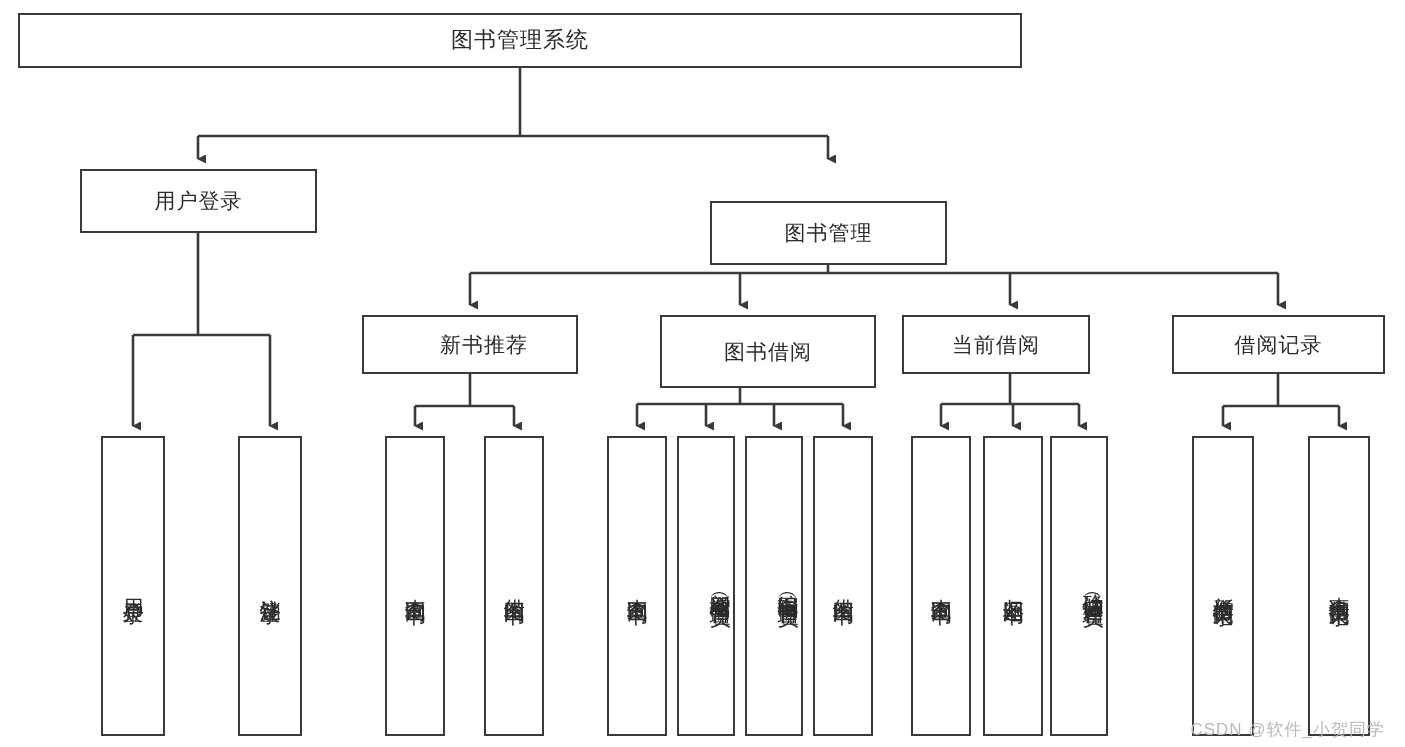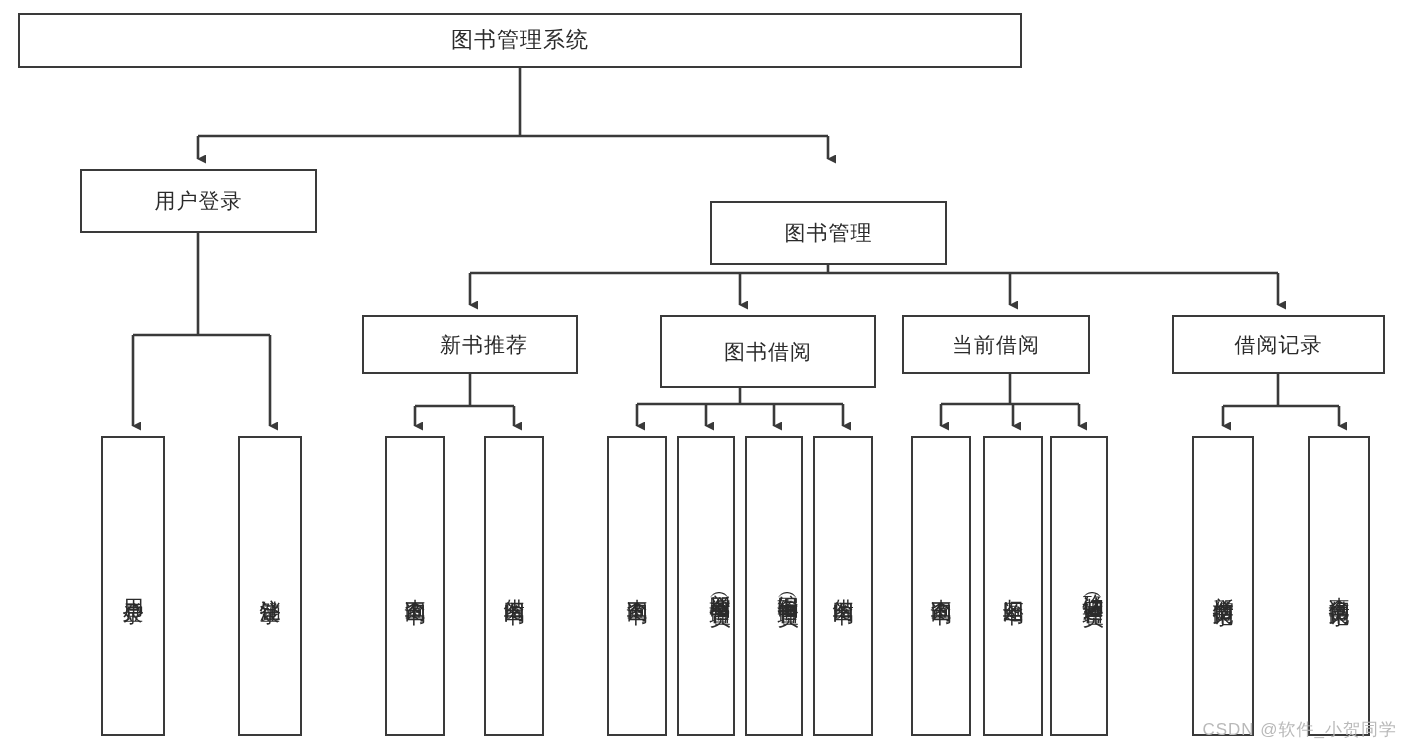--- a/index.html
+++ b/index.html
@@ -55,21 +55,21 @@
   .node.vert.topalign {
     align-items: flex-start;
   }
   .vlabel {
     writing-mode: vertical-rl;
     text-orientation: upright;
     white-space: nowrap;
   }
   #watermark {
     position: absolute;
-    right: 8px;
+    right: 20px;
     bottom: 6px;
     font-size: 17px;
     color: #b9b9b9;
     letter-spacing: 1px;
     white-space: nowrap;
     margin-left: 16px;
   }
 </style>
 </head>
 <body>

